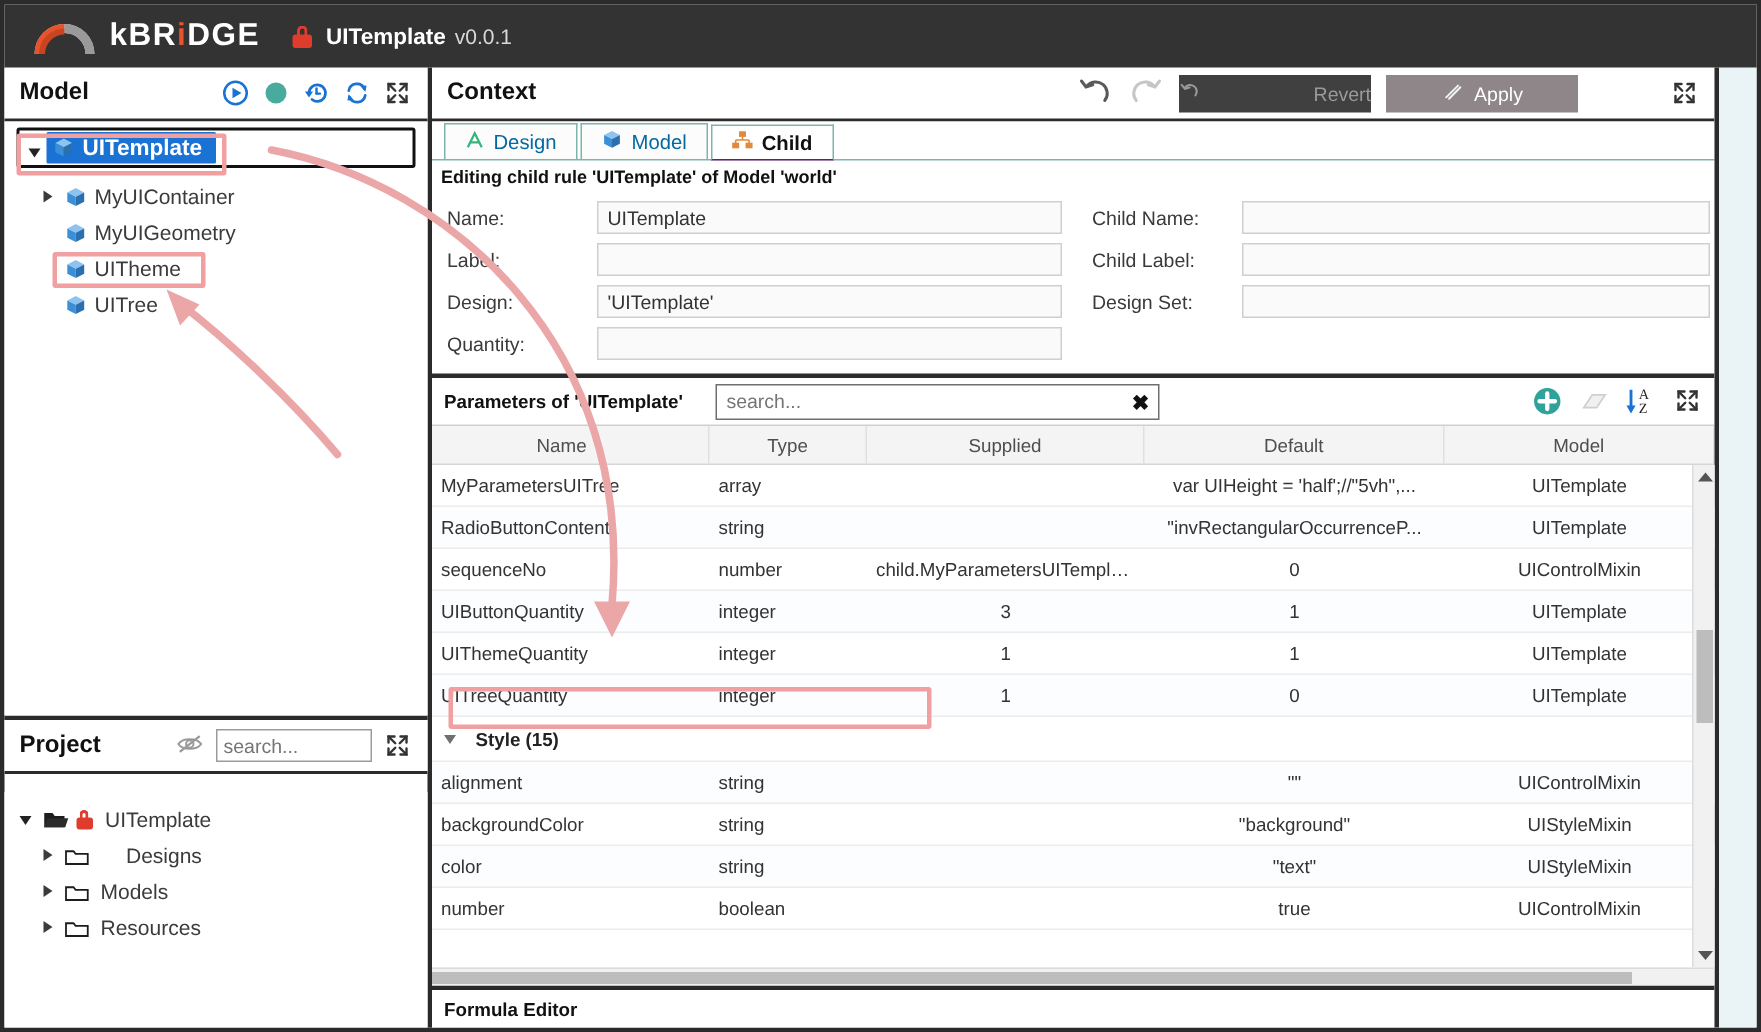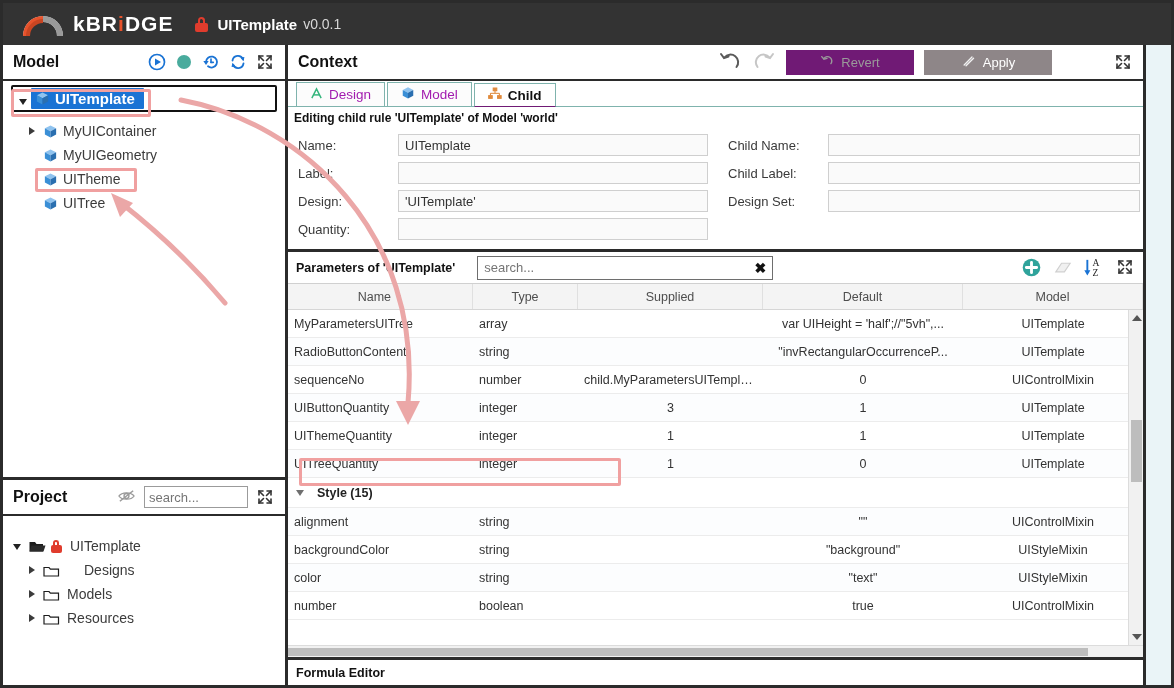--- a/index.html
+++ b/index.html
@@ -137,32 +137,32 @@
   .ctx-header {
     height: 36px; flex: 0 0 36px; display: flex; align-items: center;
     padding: 0 10px; border-bottom: 2px solid #2b2b2b; gap: 10px;
   }
   .btn {
     height: 25px; min-width: 128px;
     display: flex; align-items: center; justify-content: center; gap: 7px;
     font-size: 13px; border: none; cursor: pointer;
     font-family: "Liberation Sans", sans-serif;
   }
-  .btn-revert { background: #701a75; color: #9a9a9a; }
+  .btn-revert { background: #404040; color: #9a9a9a; justify-content: space-between; }
   .btn-apply  { background: #8e8688; color: #ffffff; }
 
   .tabs-row {
     display: flex; align-items: flex-end; height: 26px;
     padding-left: 8px; border-bottom: 1px solid #7fb3ad;
     background: #fff; flex: 0 0 26px; gap: 2px;
   }
   .tab {
     height: 24px; padding: 0 13px;
     display: flex; align-items: center; gap: 6px;
-    font-size: 13.5px; color: #a21caf;
+    font-size: 13.5px; color: #0369a1;
     border: 1px solid #7fb3ad; border-bottom: none;
     background: #fcfcfc; cursor: pointer;
   }
   .tab.active { color: #111; font-weight: bold; background: #fff; border-bottom: 1px solid #701a75; margin-bottom: -1px; }
 
   .editing-line {
     font-size: 12px; font-weight: bold; color: #111;
     padding: 4px 0 4px 6px;
   }
   .form-area { padding: 2px 0 6px 0; flex: 0 0 auto; }

